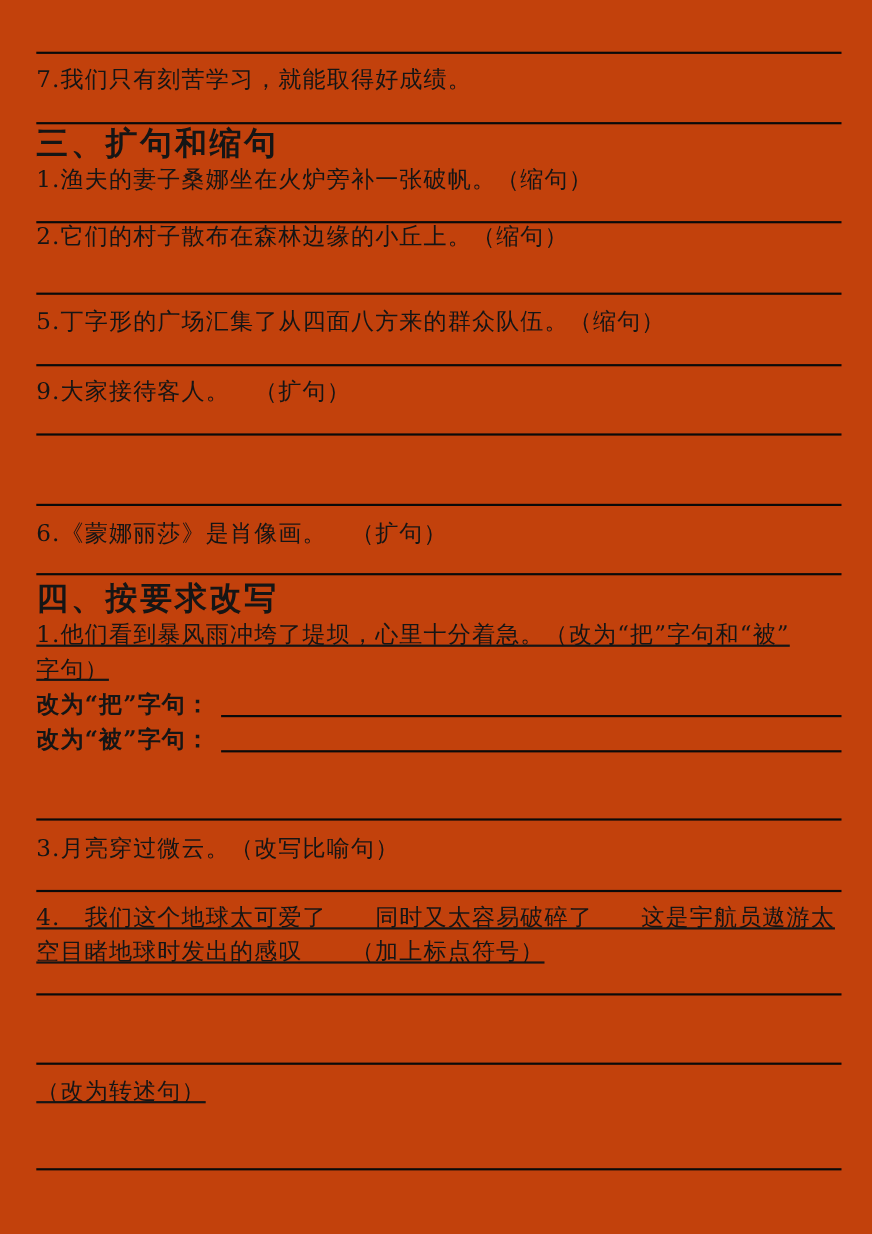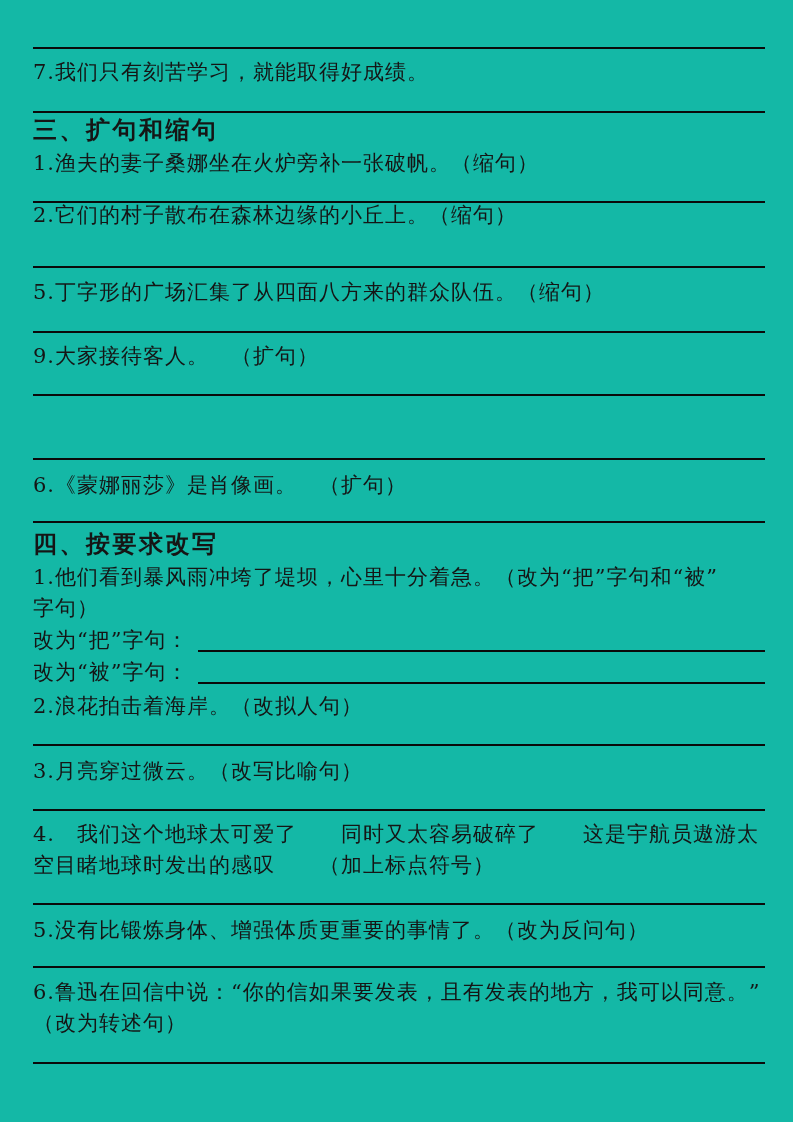--- a/index.html
+++ b/index.html
@@ -1,57 +1,58 @@
 <!DOCTYPE html>
 <html><head>
 <meta charset="utf-8">
 <style>
   html, body { margin:0; padding:0; background:#e8e8e8; }
   .page {
     position:relative;
     width:793px; height:1122px;
     margin:0 auto;
-    background:#14b8a6;
+    background:#c2410c;
     font-family:"DejaVu Serif","Liberation Serif",serif;
     color:#151515;
     overflow:hidden;
   }
   .rule {
     position:absolute;
     left:33px; width:732px; height:0;
     border-top:2px solid #0a0a0a;
   }
   .txt {
     position:absolute;
     left:33px; width:745px;
     font-size:21px;
     line-height:28px;
     letter-spacing:1px;
     white-space:nowrap;
   }
   .txt2 { line-height:31px; white-space:normal; }
-  .txt2 div { white-space:nowrap; }
+  .txt2 div { white-space:nowrap;text-decoration:underline; }
   .heading {
     position:absolute;
     left:33px; width:745px;
-    font-size:24px;
+    font-size:29px;
     font-weight:bold;
     letter-spacing:2.5px;
     line-height:28px;
     white-space:nowrap;
   }
   .blank-row {
     position:absolute;
     left:33px; width:732px;
     display:flex;
     align-items:flex-end;
     font-size:21px;
     letter-spacing:1px;
     line-height:24px;
     height:26px;
+    font-weight:bold;
   }
   .blank-row .label { white-space:nowrap; }
   .blank-line {
     flex:1;
     height:100%;
     margin-left:10px;
     border-bottom:2px solid #0a0a0a;
   }
 </style>
 </head>
@@ -100,39 +101,36 @@
   <div class="blank-row" style="top:626px">
     <span class="label">改为“把”字句：</span>
     <span class="blank-line"></span>
   </div>
 
   <div class="blank-row" style="top:658px">
     <span class="label">改为“被”字句：</span>
     <span class="blank-line"></span>
   </div>
 
-  <div class="txt" style="top:692px">2.浪花拍击着海岸。（改拟人句）</div>
 
   <div class="rule" style="top:744px"></div>
 
   <div class="txt" style="top:757px">3.月亮穿过微云。（改写比喻句）</div>
 
   <div class="rule" style="top:809px"></div>
 
   <div class="txt txt2" style="top:819px">
     <div>4.　我们这个地球太可爱了　　同时又太容易破碎了　　这是宇航员遨游太</div>
     <div>空目睹地球时发出的感叹　　（加上标点符号）</div>
   </div>
 
   <div class="rule" style="top:903px"></div>
 
-  <div class="txt" style="top:916px">5.没有比锻炼身体、增强体质更重要的事情了。（改为反问句）</div>
 
   <div class="rule" style="top:966px"></div>
 
   <div class="txt txt2" style="top:977px">
-    <div>6.鲁迅在回信中说：“你的信如果要发表，且有发表的地方，我可以同意。”</div>
     <div>（改为转述句）</div>
   </div>
 
   <div class="rule" style="top:1062px"></div>
 
 </div>
 
 </body></html>

